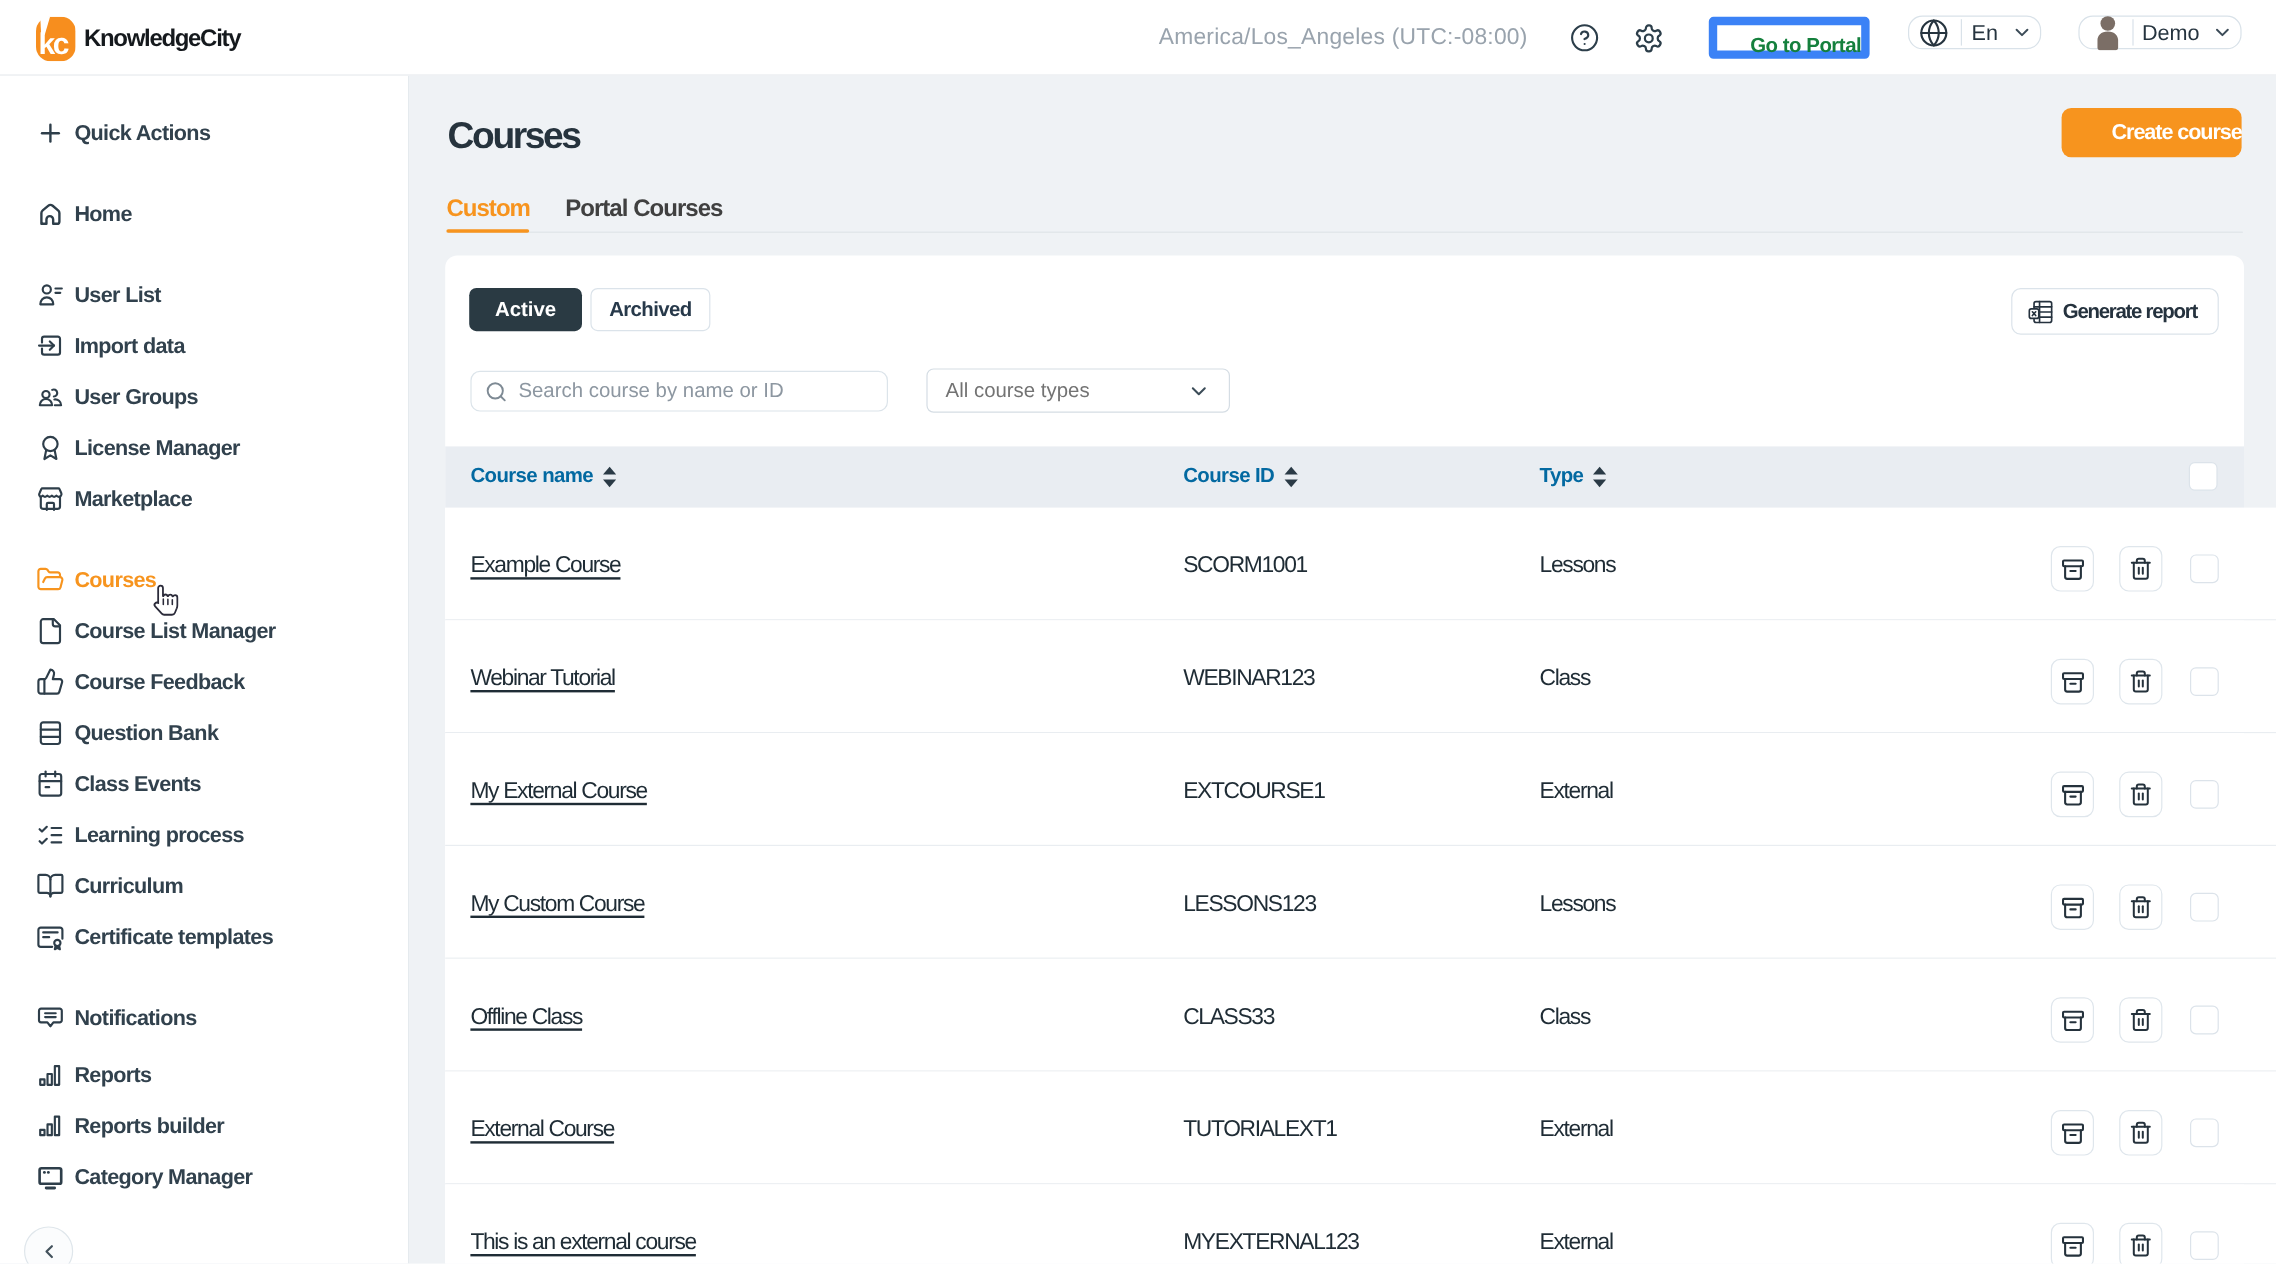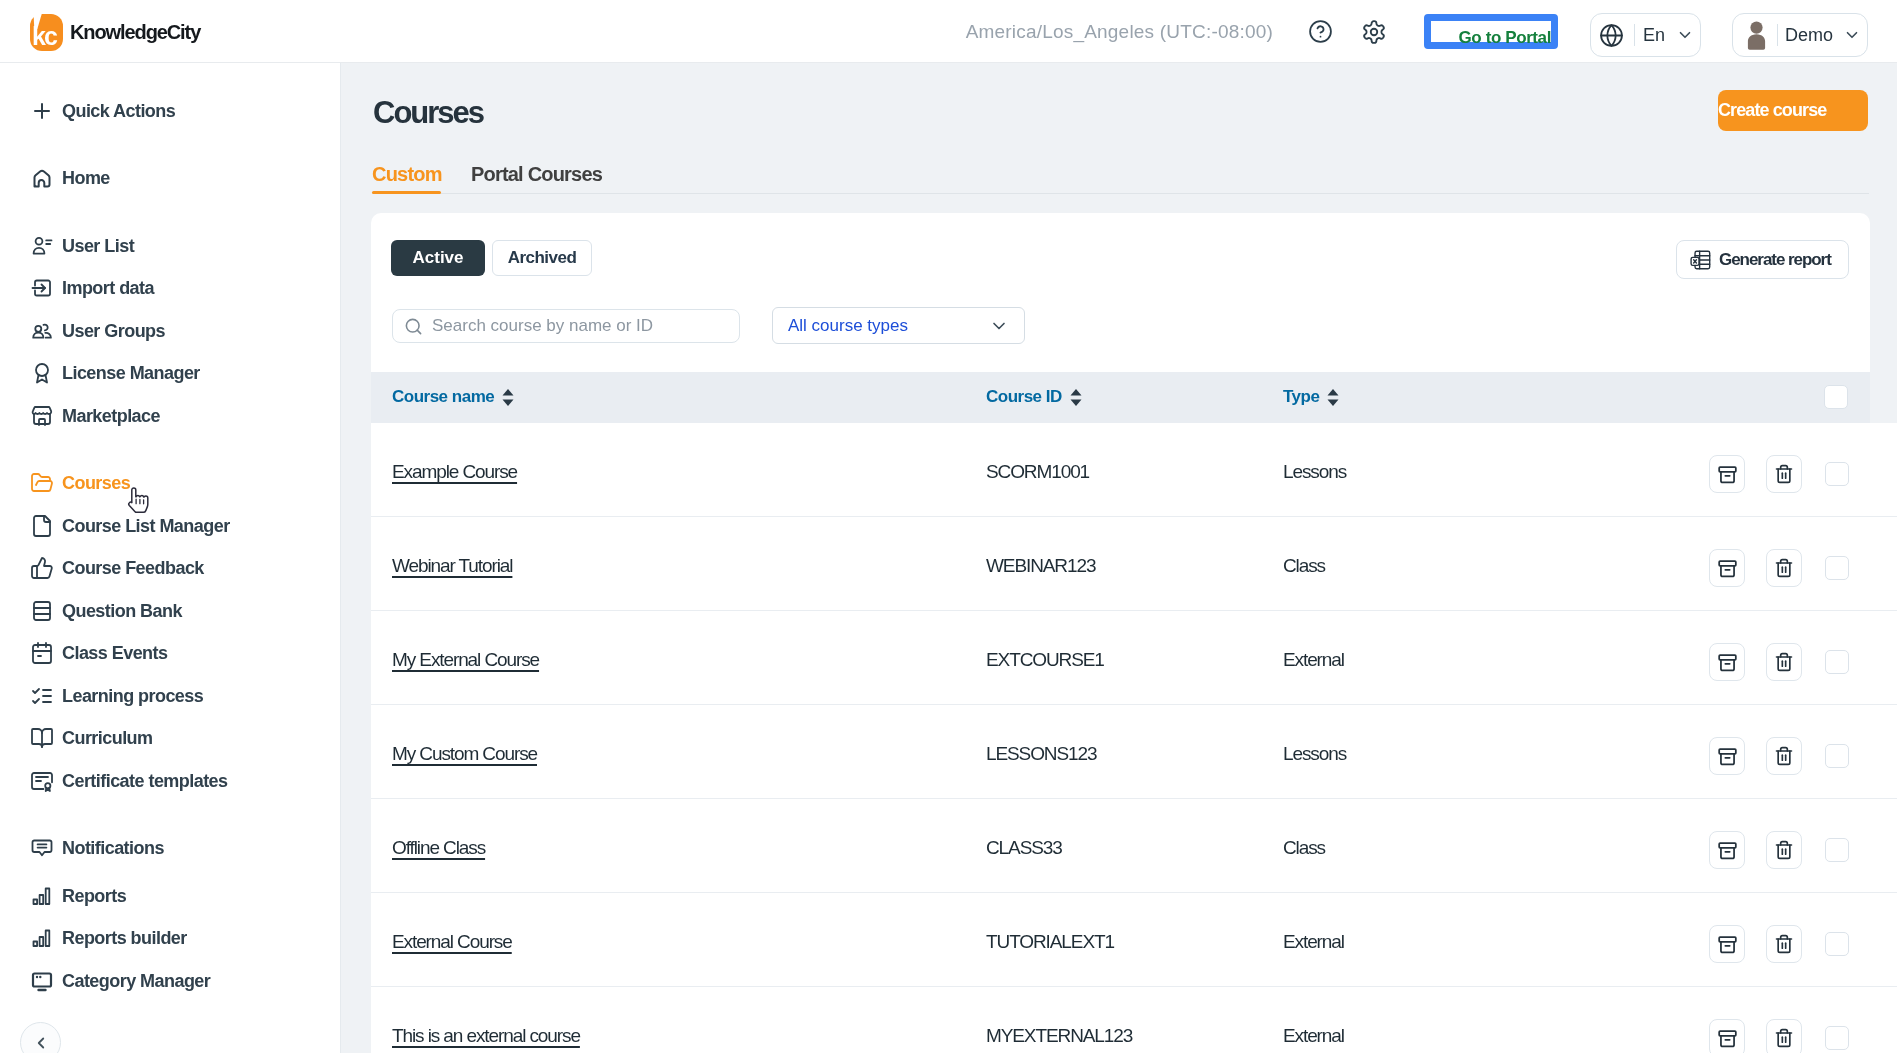--- a/index.html
+++ b/index.html
@@ -5,40 +5,40 @@
 *{margin:0;padding:0;box-sizing:border-box}
 html,body{width:1897px;height:1053px;overflow:hidden}
 body{font-family:"Liberation Sans",sans-serif;background:#eff2f5;position:relative;color:#28363f}
 svg{display:block}
 
 .topbar{position:absolute;left:0;top:0;width:1897px;height:63px;background:#fff;border-bottom:1px solid #e8ebee;z-index:10}
 .logo-txt{position:absolute;left:70px;top:21px;font-size:20px;font-weight:700;color:#15191d;letter-spacing:-1.1px}
 .tz{position:absolute;right:624px;top:21px;font-size:19px;letter-spacing:.2px;color:#99a3ad}
 .tb-ic{position:absolute;top:19px;color:#2c3e4a}
 .btn-portal{position:absolute;left:1424px;top:14px;width:134px;height:35px;border:7px solid #3b82f6;border-radius:4px;background:#fff;font-size:17px;letter-spacing:-.4px;font-weight:700;color:#15803d;text-align:right;line-height:33px}
-.pillbox{position:absolute;top:13px;height:44px;border:1px solid #d9e2e9;border-radius:12px;background:#fff;display:flex;align-items:center}
+.pillbox{position:absolute;top:13px;height:28px;border:1px solid #d9e2e9;border-radius:12px;background:#fff;display:flex;align-items:center}
 .vdiv{width:1px;height:22px;background:#d9e2e9}
 
 .sidebar{position:absolute;left:0;top:63px;width:341px;height:990px;background:#fff;border-right:1px solid #e5eaee}
 .nav{position:absolute;left:30px;height:24px;display:flex;align-items:center;gap:8px;font-size:18px;font-weight:700;color:#31414d;letter-spacing:-.55px;white-space:nowrap}
 .nav svg{flex:0 0 auto}
 .nav.org{color:#f7941e}
 .collapse{position:absolute;left:20px;top:959px;width:41px;height:41px;border:1px solid #dfe6eb;border-radius:50%;background:#fbfcfd;display:flex;align-items:center;justify-content:center;color:#43525c}
 .h1{position:absolute;left:373px;top:95px;font-size:31px;font-weight:700;color:#26333d;letter-spacing:-2px}
-.btn-create{position:absolute;left:1718px;top:90px;width:150px;height:41px;background:#f7941e;border-radius:8px;color:#fff;font-size:18px;letter-spacing:-.9px;font-weight:700;text-align:left;line-height:41px;text-indent:0}
+.btn-create{position:absolute;left:1718px;top:90px;width:150px;height:41px;background:#f7941e;border-radius:8px;color:#fff;font-size:18px;letter-spacing:-.9px;font-weight:700;text-align:right;line-height:41px;text-indent:0}
 .tabline{position:absolute;left:372px;top:193px;width:1497px;height:1px;background:#dfe4e8}
 .tab1{position:absolute;left:372px;top:163px;font-size:20px;font-weight:700;color:#f7941e;letter-spacing:-.8px}
 .tab1u{position:absolute;left:372px;top:191px;width:69px;height:3px;background:#f7941e;border-radius:2px}
 .tab2{position:absolute;left:471px;top:163px;font-size:20px;font-weight:700;color:#404040;letter-spacing:-.8px}
 .card{position:absolute;left:371px;top:213px;width:1499px;height:900px;background:#fff;border-radius:10px 10px 0 0}
 .btn-active{position:absolute;left:391px;top:240px;width:94px;height:36px;background:#2a3a43;border-radius:6px;color:#fff;font-size:17px;font-weight:700;text-align:center;line-height:36px}
 .btn-archived{position:absolute;left:492px;top:240px;width:100px;height:36px;background:#fff;border:1px solid #dbe3ea;border-radius:6px;color:#27394a;font-size:17px;letter-spacing:-.5px;font-weight:700;text-align:center;line-height:34px}
 .btn-genrep{position:absolute;left:1676px;top:240px;width:173px;height:39px;background:#fff;border:1px solid #dbe3ea;border-radius:8px;display:flex;align-items:center;justify-content:flex-start;padding-left:13px;gap:7px;font-size:17px;letter-spacing:-1.05px;font-weight:700;color:#25323e}
 .search{position:absolute;left:392px;top:309px;width:348px;height:34px;border:1px solid #dce4ea;border-radius:8px;background:#fff;display:flex;align-items:center;gap:9px;padding-left:11px;color:#8d97a1;font-size:17px}
-.seldd{position:absolute;left:772px;top:307px;width:253px;height:37px;border:1px solid #d5dde4;border-radius:6px;background:#fff;display:flex;align-items:center;padding:16px 15px;font-size:17px;color:#1d4ed8}
+.seldd{position:absolute;left:772px;top:307px;width:253px;height:37px;border:1px solid #d5dde4;border-radius:6px;background:#fff;display:flex;align-items:center;padding:16px 15px;font-size:17px;color:#737373}
 .seldd .cv{margin-left:auto}
 .thead{position:absolute;left:371px;top:372px;width:1499px;height:51px;background:#e9edf2;z-index:1}
 .th{position:absolute;font-size:17px;font-weight:700;color:#0369a1;letter-spacing:-.5px;display:flex;align-items:center;gap:7px;height:50px}
 .rows{position:absolute;left:371px;top:423px;width:1499px;height:680px}
 .row{position:relative;width:1549px;height:94px;border-bottom:1px solid #e9edf1;background:#fff}
 .cname{position:absolute;left:21px;top:38px;font-size:19px;letter-spacing:-1.1px;color:#1f2c35;text-decoration:underline;text-underline-offset:4px;text-decoration-thickness:1.5px}
 .cid{position:absolute;left:615px;top:38px;font-size:19px;letter-spacing:-1.1px;color:#1f2c35}
 .ctype{position:absolute;left:912px;top:38px;font-size:19px;letter-spacing:-1.1px;color:#1f2c35}
 .abtn{position:absolute;top:32px;width:36px;height:38px;border:1px solid #dfe6ec;border-radius:8px;background:#fff;display:flex;align-items:center;justify-content:center;color:#25323c}
 .abtn.a1{left:1338px}

